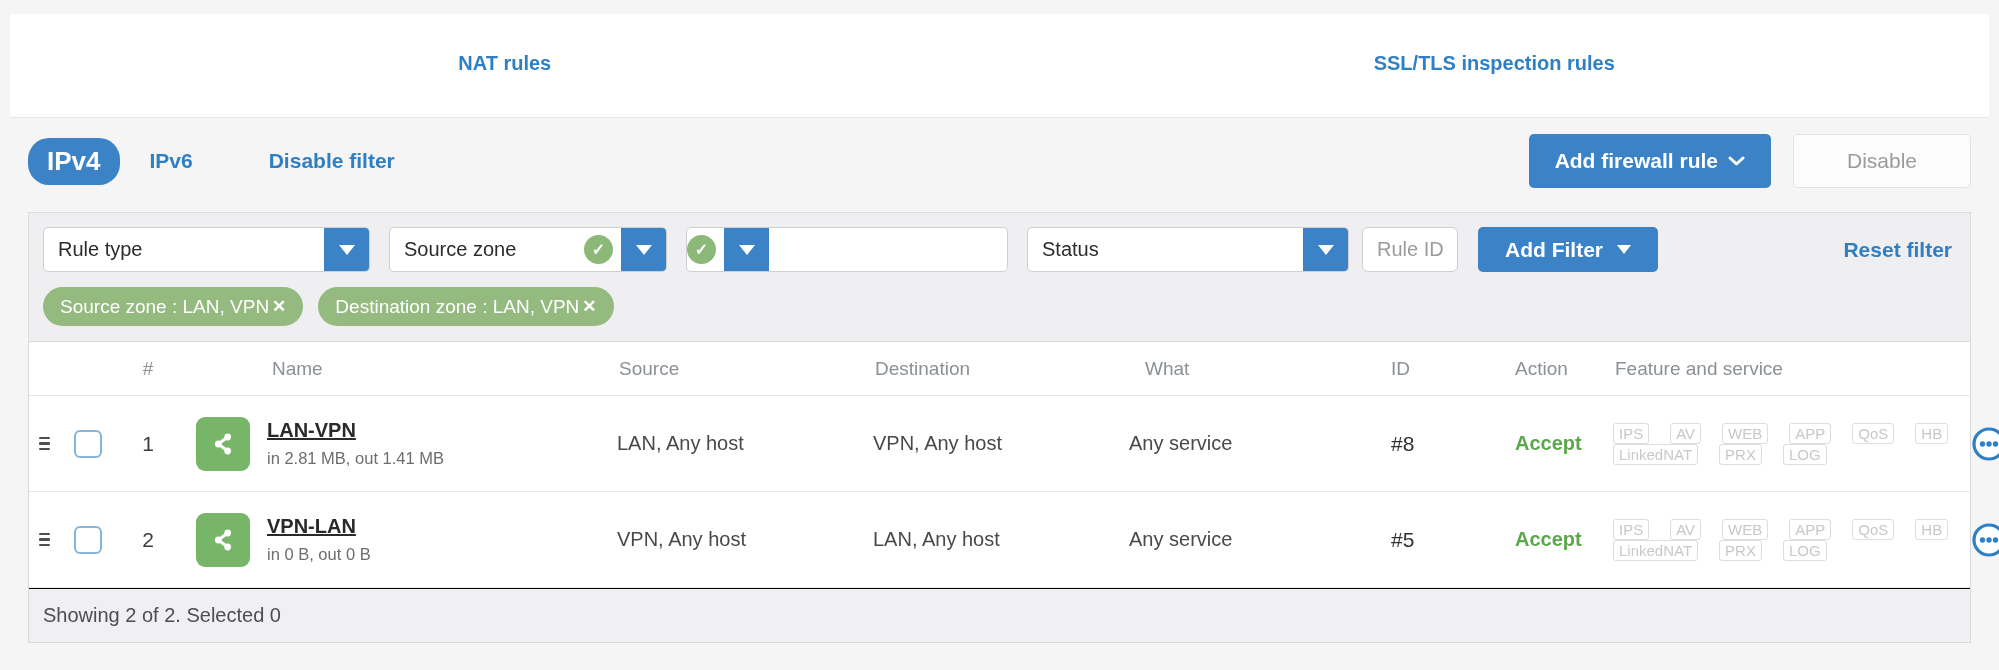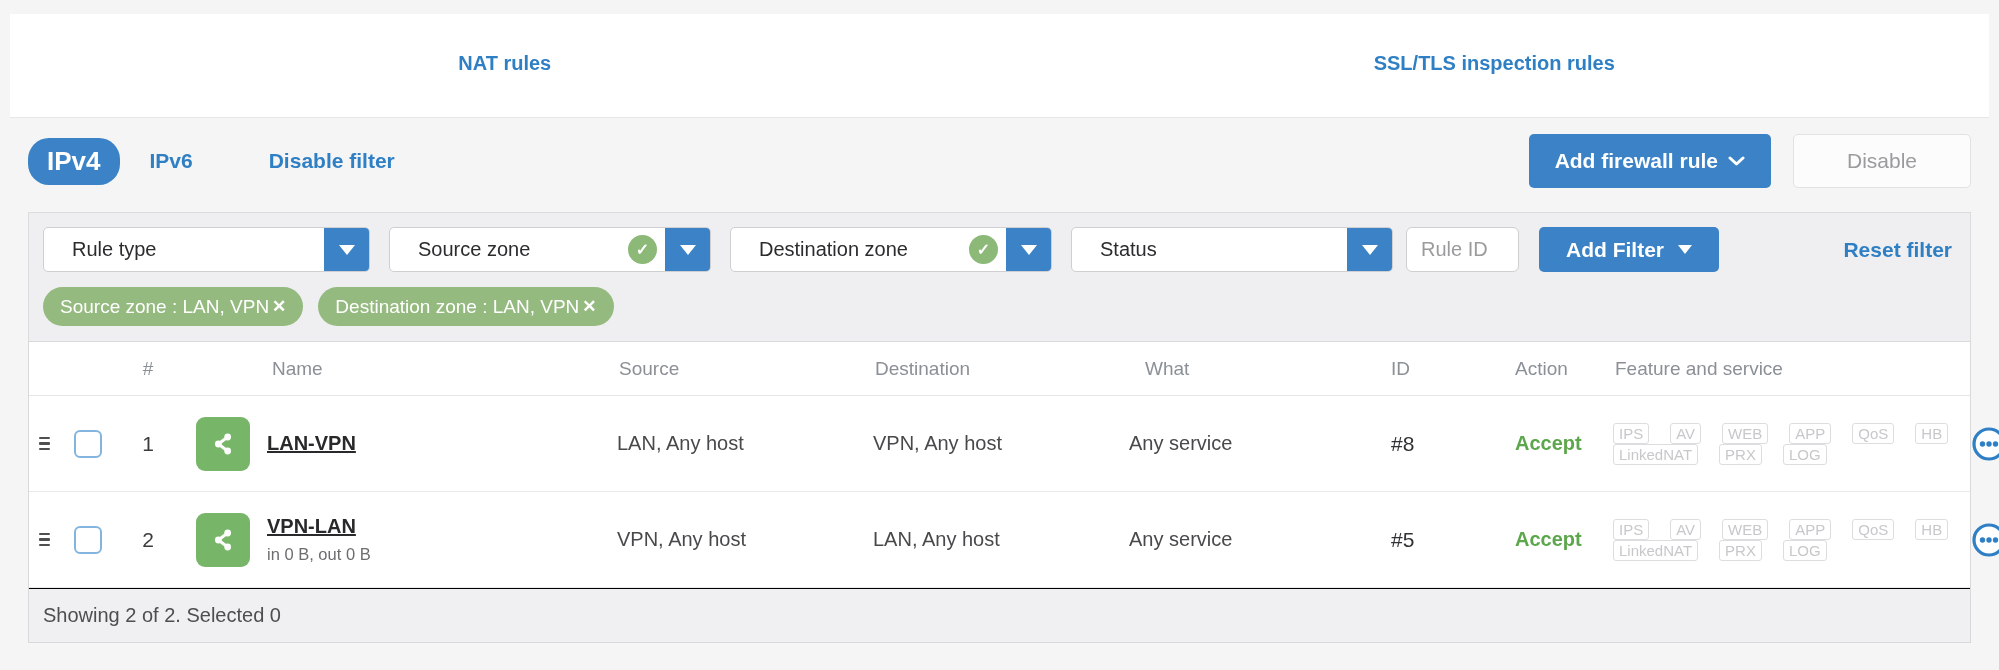--- a/index.html
+++ b/index.html
@@ -27,27 +27,27 @@
        padding:0 26px; border-radius:5px; display:flex; align-items:center; gap:10px; border:none; cursor:pointer;justify-content:flex-end;}
   .btn-secondary{background:#fcfcfd; border:1px solid #e2e2e4; color:#9b9b9d; font-size:21px; height:54px;
        border-radius:5px; display:flex; align-items:center; justify-content:center; cursor:pointer;}
   .btn-disable{width:178px;} .btn-delete{width:158px;}
 
   
   .filter-panel{margin:24px 28px 0; background:#efeff1; border:1px solid #dcdcde; border-bottom:none; padding:14px 14px 0;}
   .filter-row{display:flex; align-items:center;}
   .select{display:flex; height:45px; background:#fff; border:1px solid #cfcfd1; border-radius:5px;
        align-items:center; overflow:hidden; margin-right:19px; cursor:pointer;}
-  .select .sel-label{flex:1; padding-left:28px; font-size:20px; color:#2c2c2e; white-space:nowrap;}
-  .sel-ruletype{width:327px;} .sel-srczone{width:322px;} .sel-dstzone{width:322px;} .sel-status{width:322px; margin-right:13px;}
+  .select .sel-label{flex:1; padding-left:14px; font-size:20px; color:#2c2c2e; white-space:nowrap;}
+  .sel-ruletype{width:327px;} .sel-srczone{width:278px;} .sel-dstzone{width:322px;} .sel-status{width:322px; margin-right:13px;}
   .check-circle{width:29px; height:29px; border-radius:50%; background:#8cb977; color:#fff; display:flex;
        align-items:center; justify-content:center; margin-right:8px; font-size:16px; font-weight:700; flex:none;}
   .dd-btn{width:45px; align-self:stretch; background:var(--accent); display:flex; align-items:center; justify-content:center; flex:none;}
   .tri{width:0; height:0; border-left:8px solid transparent; border-right:8px solid transparent; border-top:10px solid #fff;}
-  .input-ruleid{width:113px; height:45px; border:1px solid #cfcfd1; border-radius:6px; font-size:20px;
+  .input-ruleid{width:96px; height:45px; border:1px solid #cfcfd1; border-radius:6px; font-size:20px;
        padding:0 14px; background:#fff; margin-right:20px; color:#4a4a4c; font-family:"Liberation Sans",sans-serif;}
   .input-ruleid::placeholder{color:#9b9b9d;}
   .btn-addfilter{height:45px; width:180px; padding:0; justify-content:center; gap:14px; font-size:21px;}
   .reset-filter{margin-left:auto; margin-right:4px; color:var(--link); font-weight:700; font-size:21px; cursor:pointer;}
   .chips-row{display:flex; gap:15px; margin-top:15px; padding-bottom:15px;}
   .chip{background:var(--green-chip); color:#fff; height:39px; border-radius:20px; display:flex;
        align-items:center; padding:0 17px; font-size:19px; gap:3px; cursor:pointer;}
   .chip .chip-x{font-weight:700; font-size:17px; cursor:pointer;}
 
   
@@ -115,21 +115,20 @@
 
     <div class="select sel-srczone">
       <span class="sel-label">Source zone</span>
       <span class="check-circle">✓</span>
       <span class="dd-btn">
           <span class="tri"></span>
         </span>
     </div>
 
     <div class="select sel-dstzone">
-      <span class="sel-label">Destination zone</span>
       <span class="check-circle">✓</span>
       <span class="dd-btn">
           <span class="tri"></span>
         </span>
     </div>
 
     <div class="select sel-status">
       <span class="sel-label">Status</span>
       <span class="dd-btn">
           <span class="tri"></span>
@@ -190,20 +189,21 @@
         <svg width="28" height="28" viewBox="0 0 24 24">
             <path d="M16 6 L8 12 L16 18" fill="none" stroke="#fff" stroke-width="2.6" stroke-linecap="round" stroke-linejoin="round"></path>
             <circle cx="16" cy="6" r="2.9" fill="#fff"></circle>
             <circle cx="8" cy="12" r="2.9" fill="#fff"></circle>
             <circle cx="16" cy="18" r="2.9" fill="#fff"></circle>
           </svg>
       </span>
     </div>
     <div class="cell-name">
       <span class="rule-name">LAN-VPN</span>
+      <div class="rule-traffic">in 2.81 MB, out 1.41 MB</div>
     </div>
     <div class="cell-text">LAN, Any host</div>
     <div class="cell-text">VPN, Any host</div>
     <div class="cell-text">Any service</div>
     <div class="cell-id">#8</div>
     <div class="cell-action">Accept</div>
     <div class="cell-feature">
       <div class="badge-line">
         <span class="badge">IPS</span>
         <span class="badge">AV</span>

